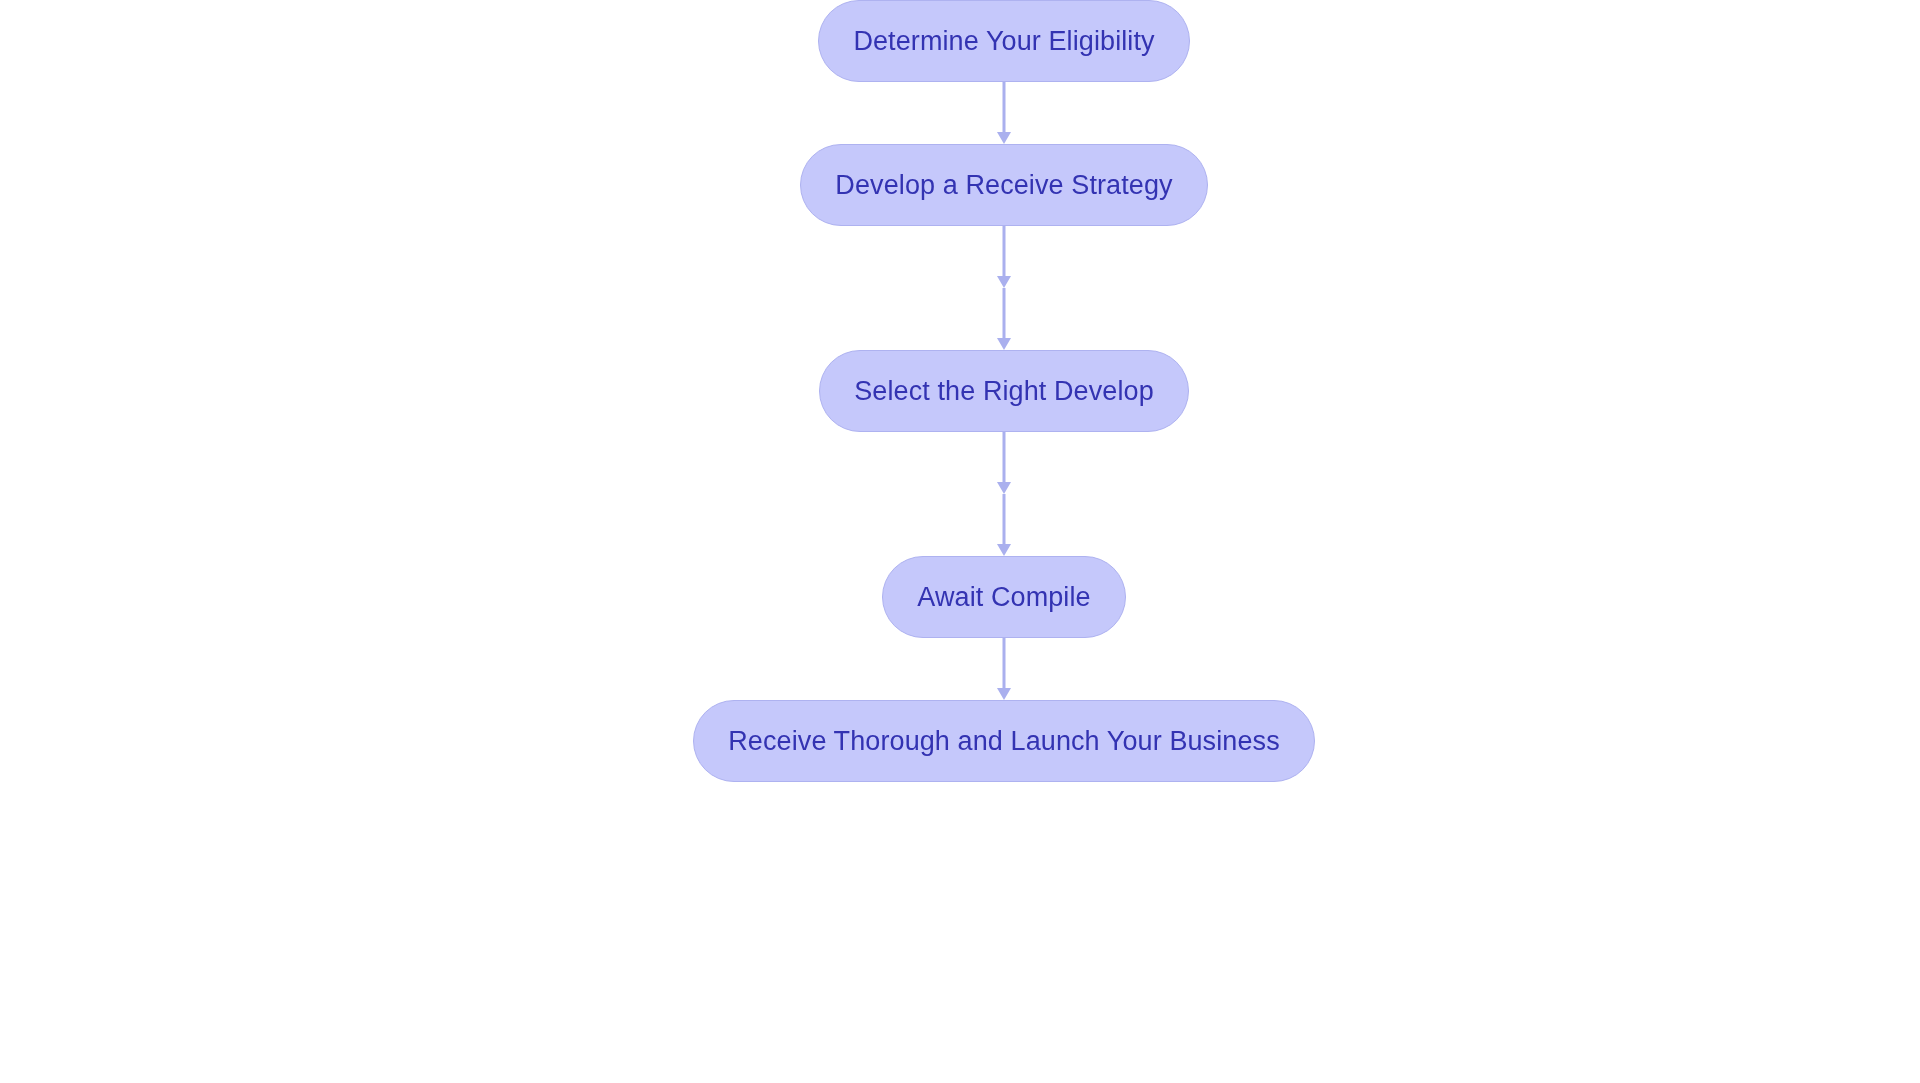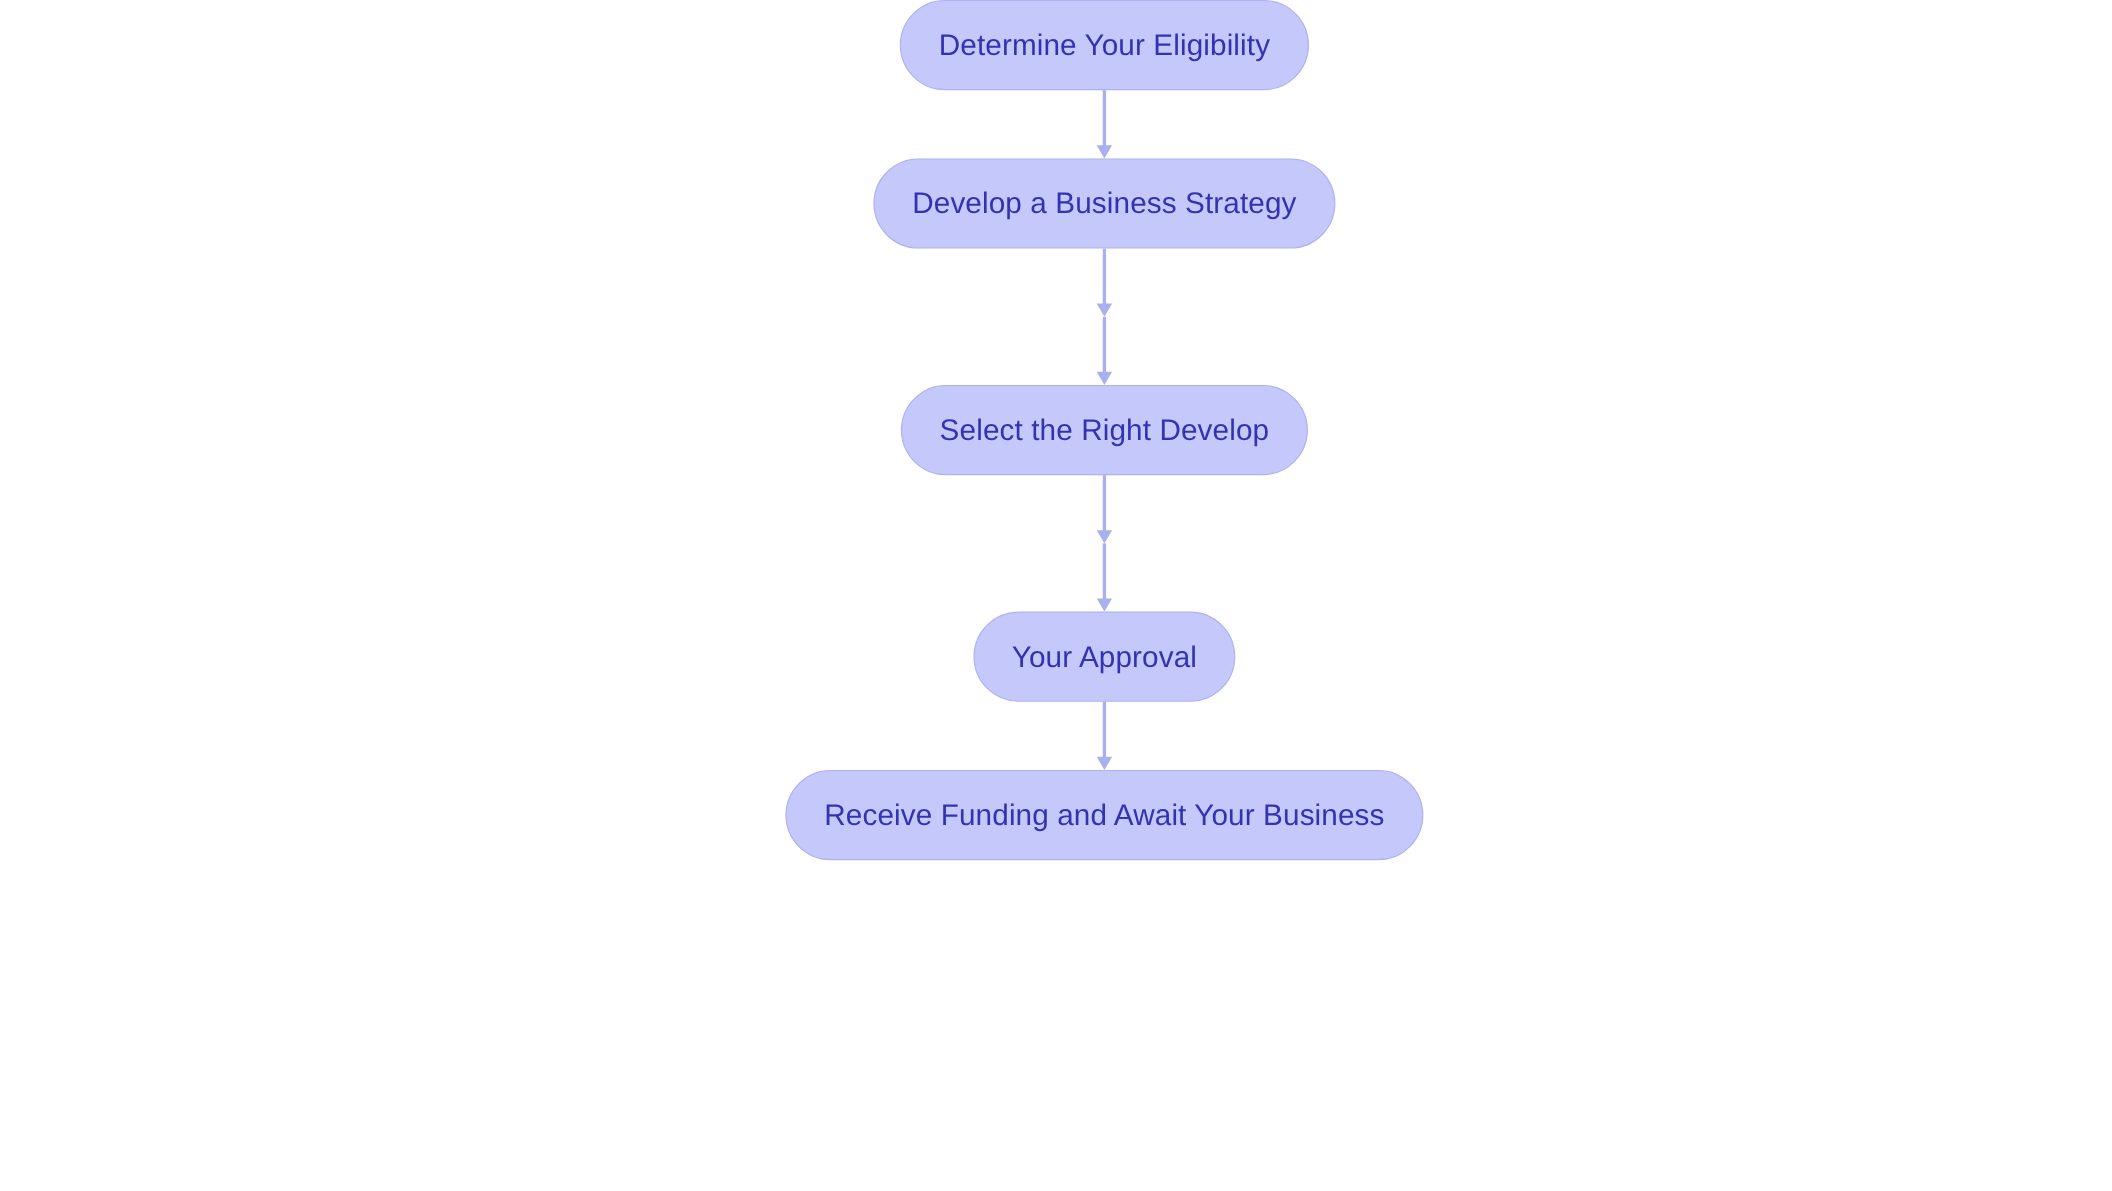--- a/index.html
+++ b/index.html
@@ -95,21 +95,21 @@
     <div class="flow-node">
       <span class="node-label">Determine Your Eligibility</span>
     </div>
 
     <div class="flow-connector">
       <div class="conn-line"></div>
       <div class="conn-arrow"></div>
     </div>
 
     <div class="flow-node">
-      <span class="node-label">Develop a Business Strategy</span>
+      <span class="node-label">Develop a Receive Strategy</span>
     </div>
 
     <div class="flow-connector">
       <div class="conn-line"></div>
       <div class="conn-arrow"></div>
     </div>
 
 
     <div class="flow-connector">
       <div class="conn-line"></div>
@@ -125,26 +125,26 @@
       <div class="conn-arrow"></div>
     </div>
 
 
     <div class="flow-connector">
       <div class="conn-line"></div>
       <div class="conn-arrow"></div>
     </div>
 
     <div class="flow-node">
-      <span class="node-label">Your Approval</span>
+      <span class="node-label">Await Compile</span>
     </div>
 
     <div class="flow-connector">
       <div class="conn-line"></div>
       <div class="conn-arrow"></div>
     </div>
 
     <div class="flow-node">
-      <span class="node-label">Receive Funding and Await Your Business</span>
+      <span class="node-label">Receive Thorough and Launch Your Business</span>
     </div>
 
   </div>
 </div>
 
 </body></html>

